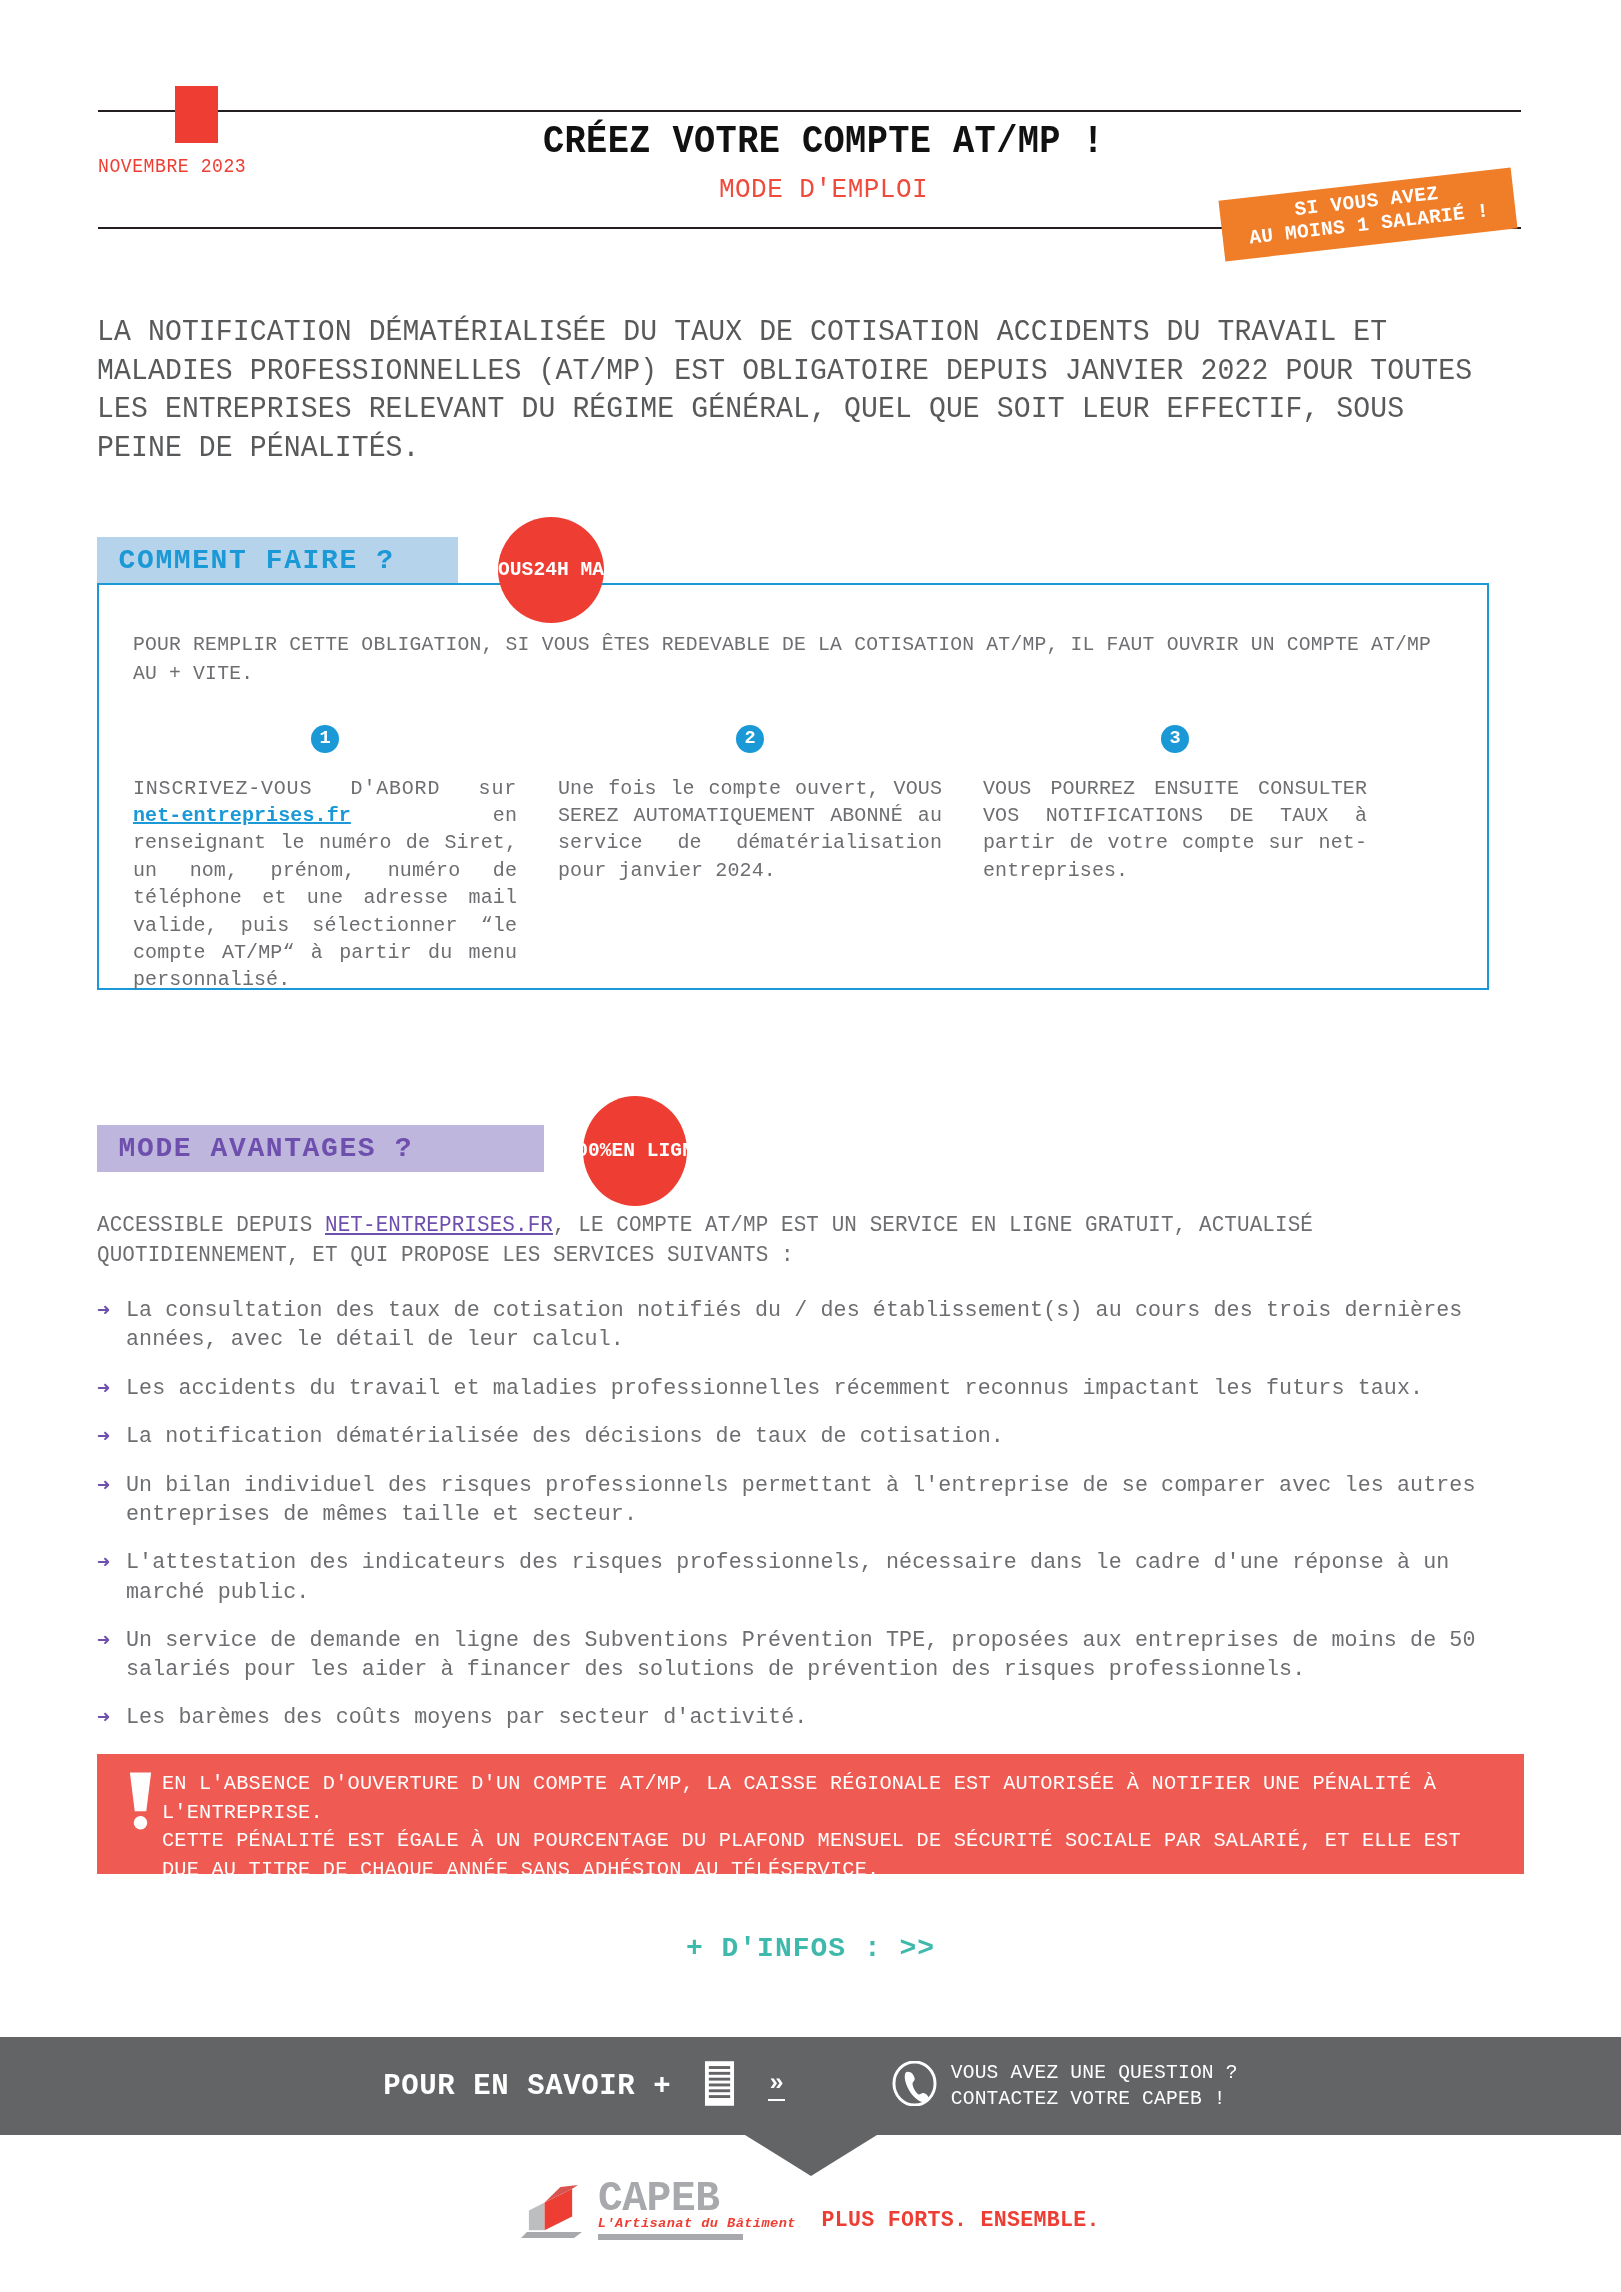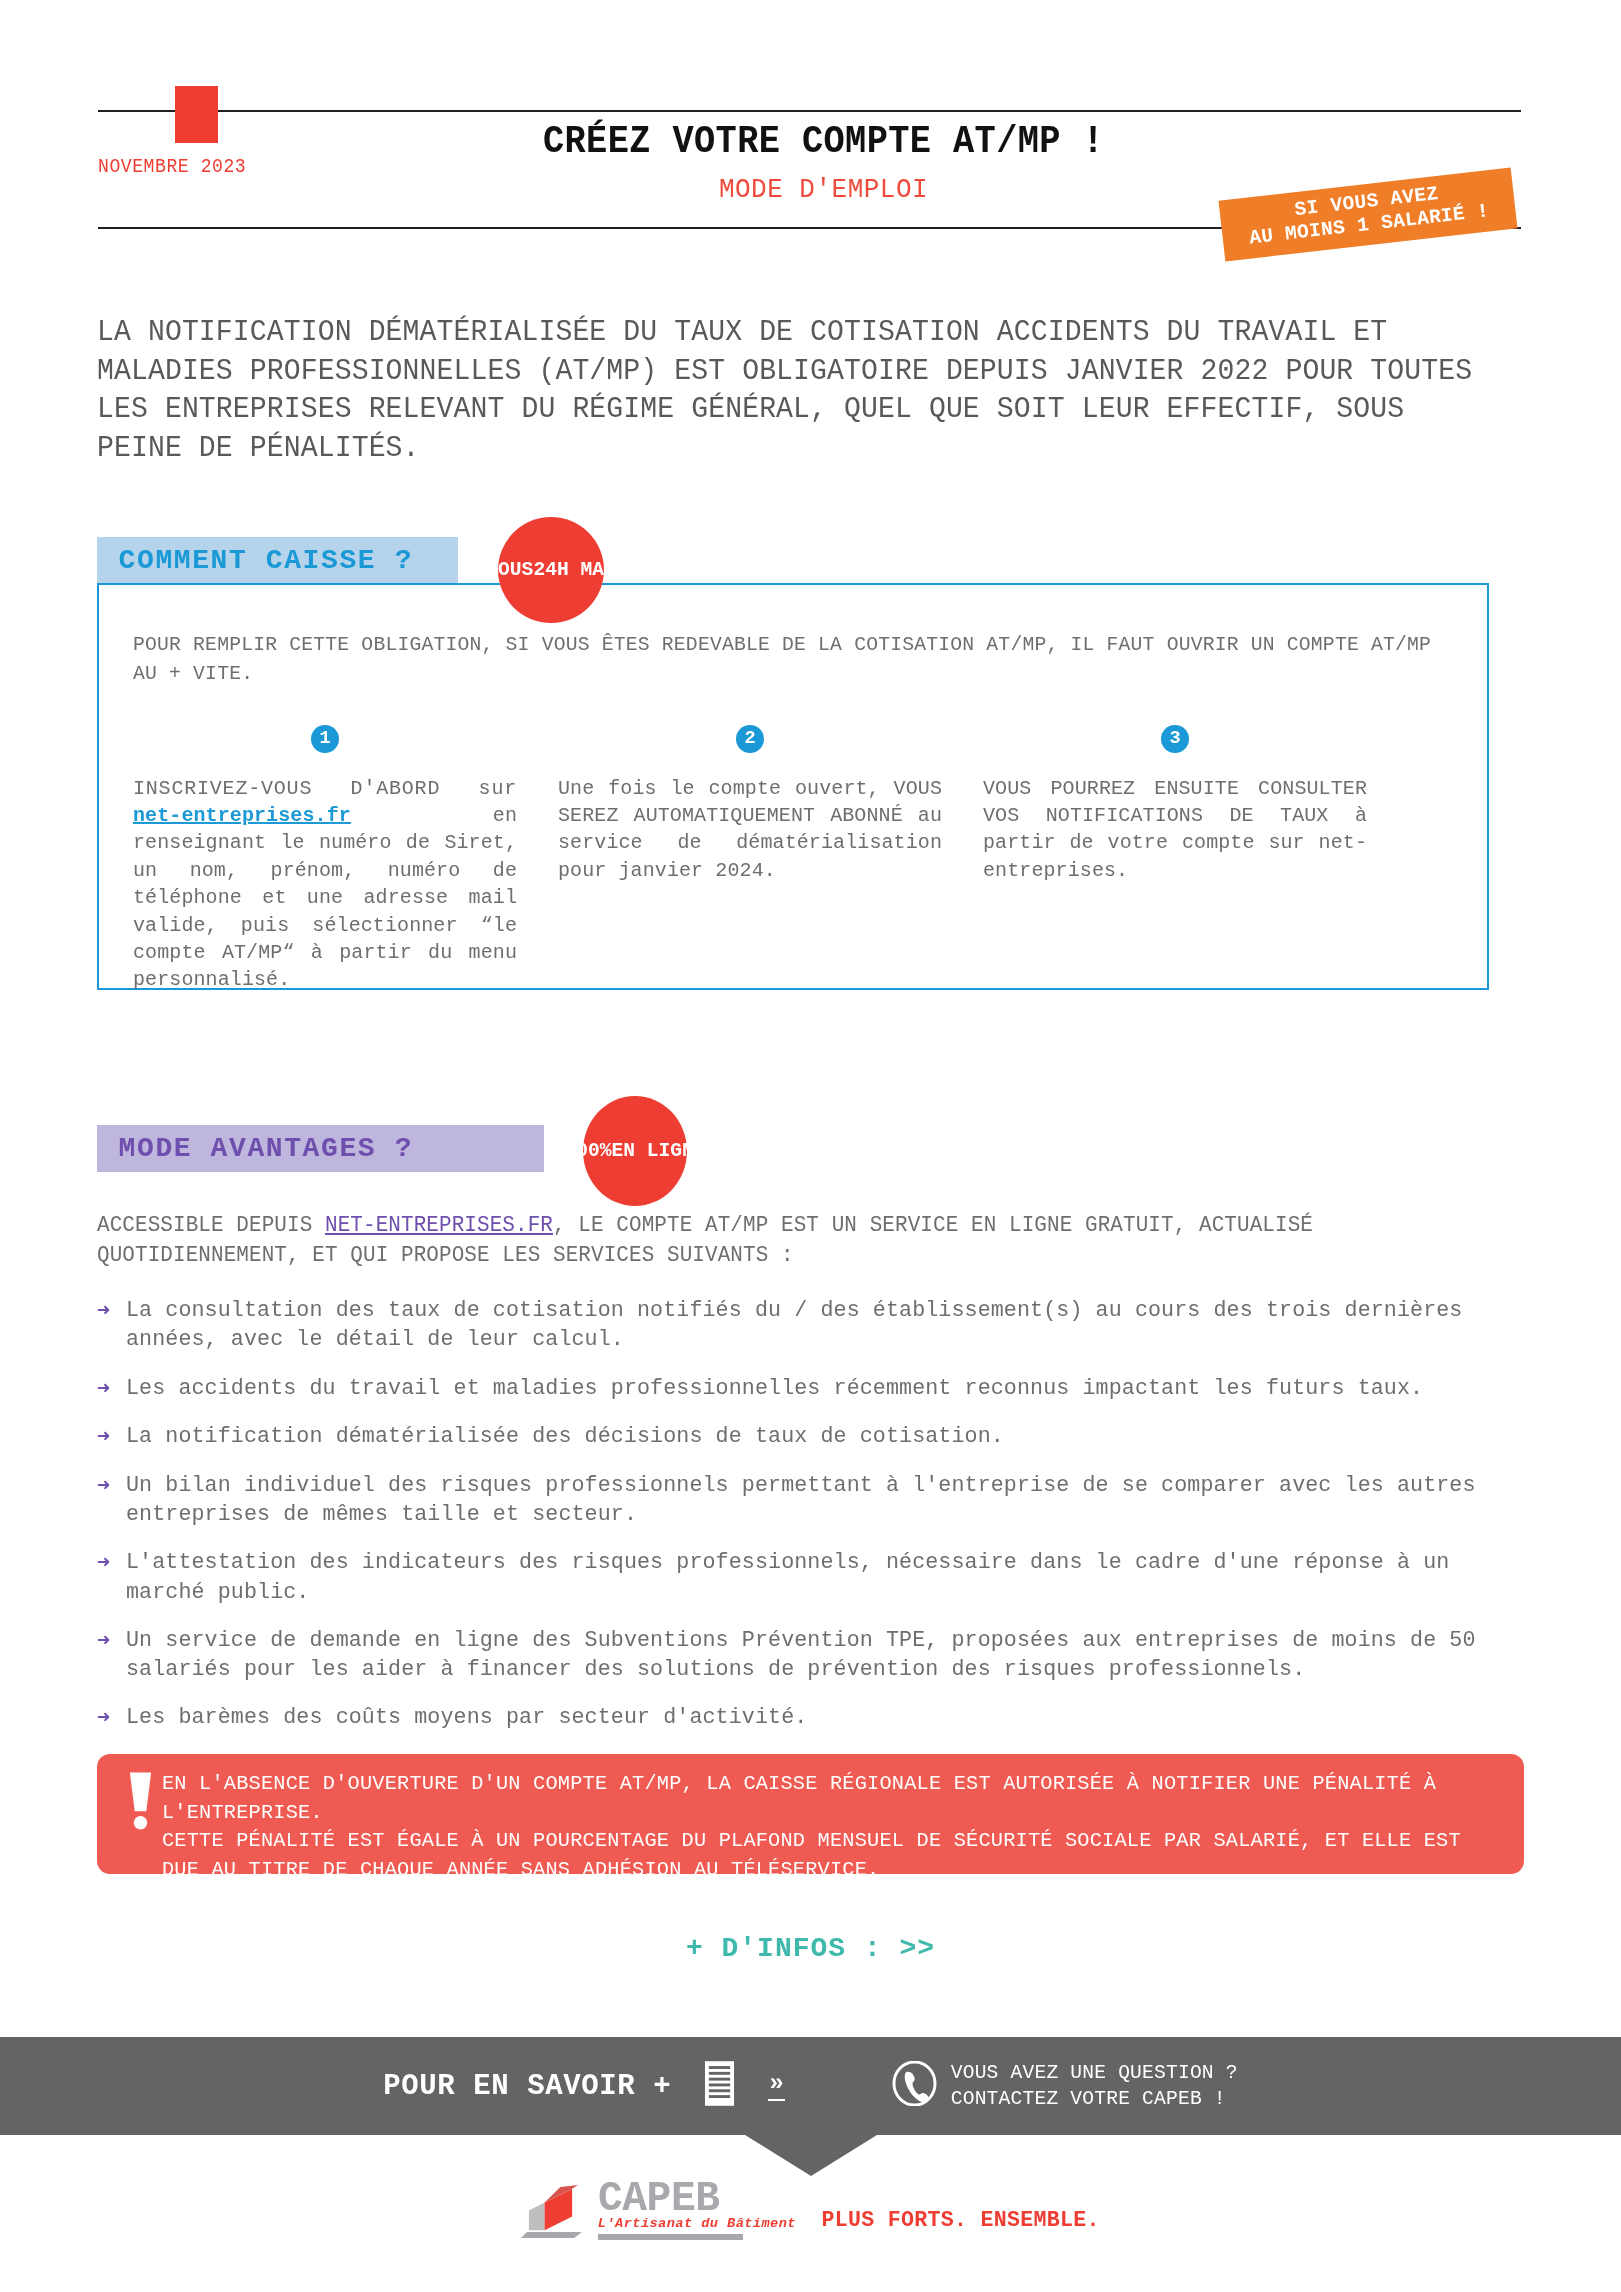--- a/index.html
+++ b/index.html
@@ -272,21 +272,20 @@
   .warn {
     position: absolute;
     left: 97px; top: 1754px;
     width: 1427px;
     height: 120px;
     background: #ef5a52;
     box-sizing: border-box;
     display: flex;
     align-items: flex-start;
     padding: 15.7px 21.6px 0 21.6px;
-    border-radius: 13px;
   }
   .warn-icon {
     flex: 0 0 auto;
     width: 43px;
     display: flex;
     align-items: flex-start;
     justify-content: center;
     padding-top: 2px;
   }
   .warn-text {
@@ -425,21 +424,21 @@
     <div class="hdr-title">CRÉEZ VOTRE COMPTE AT/MP !</div>
     <div class="hdr-subtitle">MODE D'EMPLOI</div>
     <div class="hdr-badge">
       <span>SI VOUS AVEZ</span>
       <span>AU MOINS 1 SALARIÉ !</span>
     </div>
   </div>
 
   <div class="intro">LA NOTIFICATION DÉMATÉRIALISÉE DU TAUX DE COTISATION ACCIDENTS DU TRAVAIL ET MALADIES PROFESSIONNELLES (AT/MP) EST OBLIGATOIRE DEPUIS JANVIER 2022 POUR TOUTES LES ENTREPRISES RELEVANT DU RÉGIME GÉNÉRAL, QUEL QUE SOIT LEUR EFFECTIF, SOUS PEINE DE PÉNALITÉS.</div>
 
-  <div class="sec-bar sec-bar--blue">COMMENT CAISSE ?</div>
+  <div class="sec-bar sec-bar--blue">COMMENT FAIRE ?</div>
 
   <div class="blue-box"></div>
 
   <div class="stamp stamp--24h">
     <span>SOUS</span>
     <span>24H MAX</span>
   </div>
 
   <div class="blue-box-lead">POUR REMPLIR CETTE OBLIGATION, SI VOUS ÊTES REDEVABLE DE LA COTISATION AT/MP, IL FAUT OUVRIR UN COMPTE AT/MP AU + VITE.</div>
 

